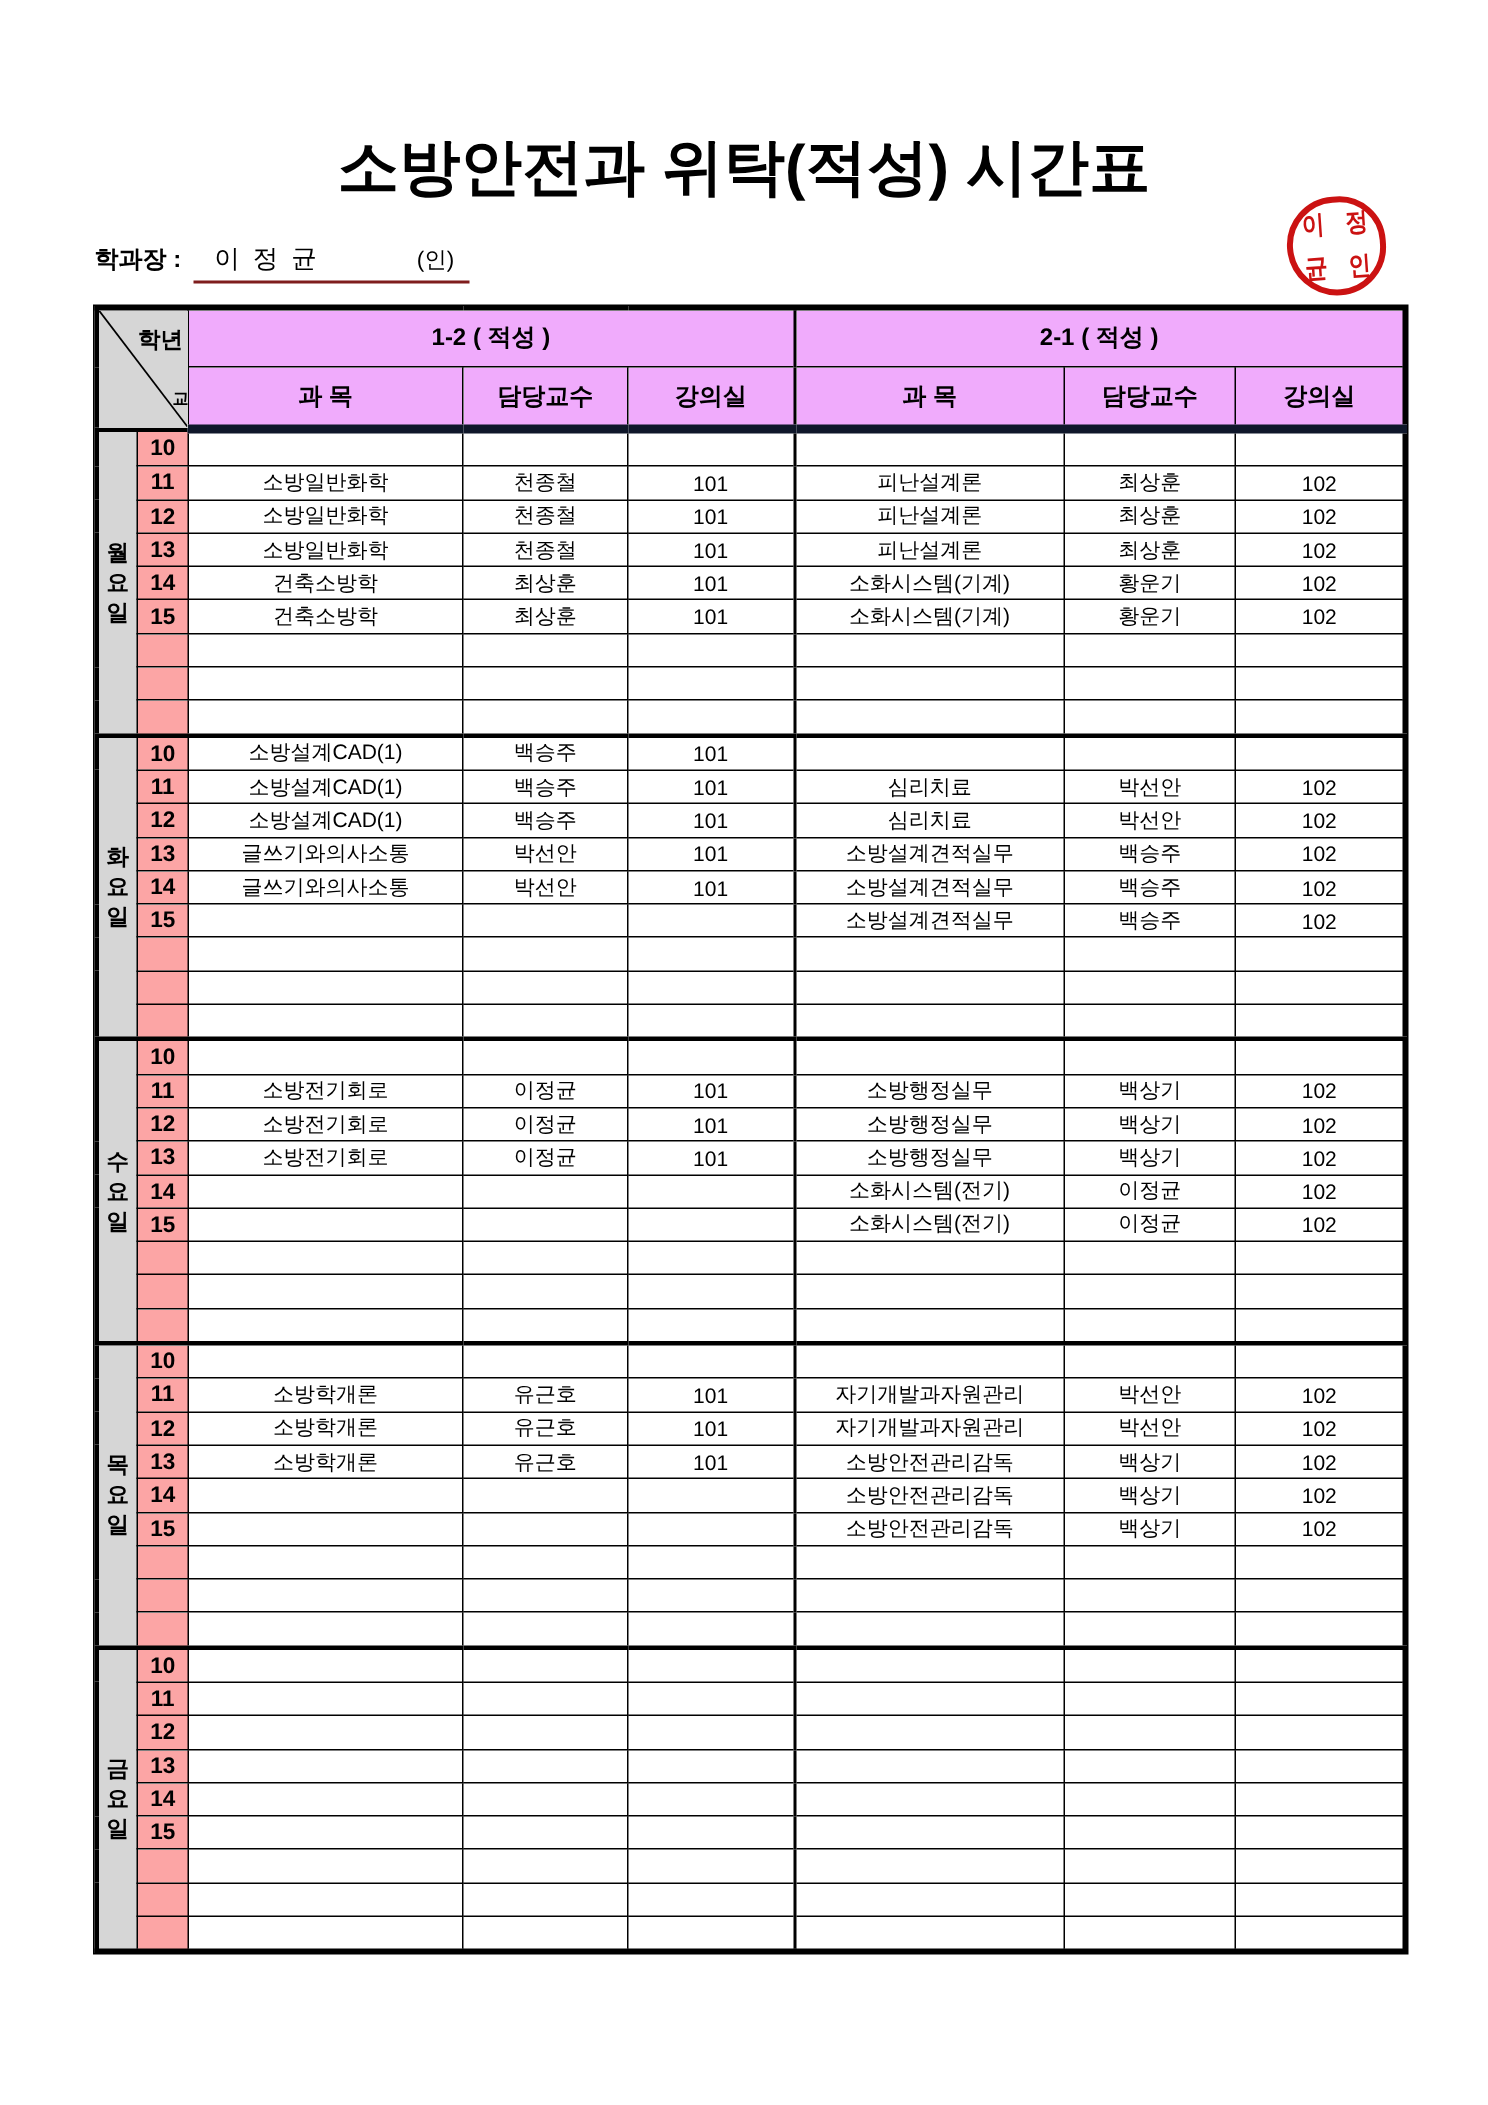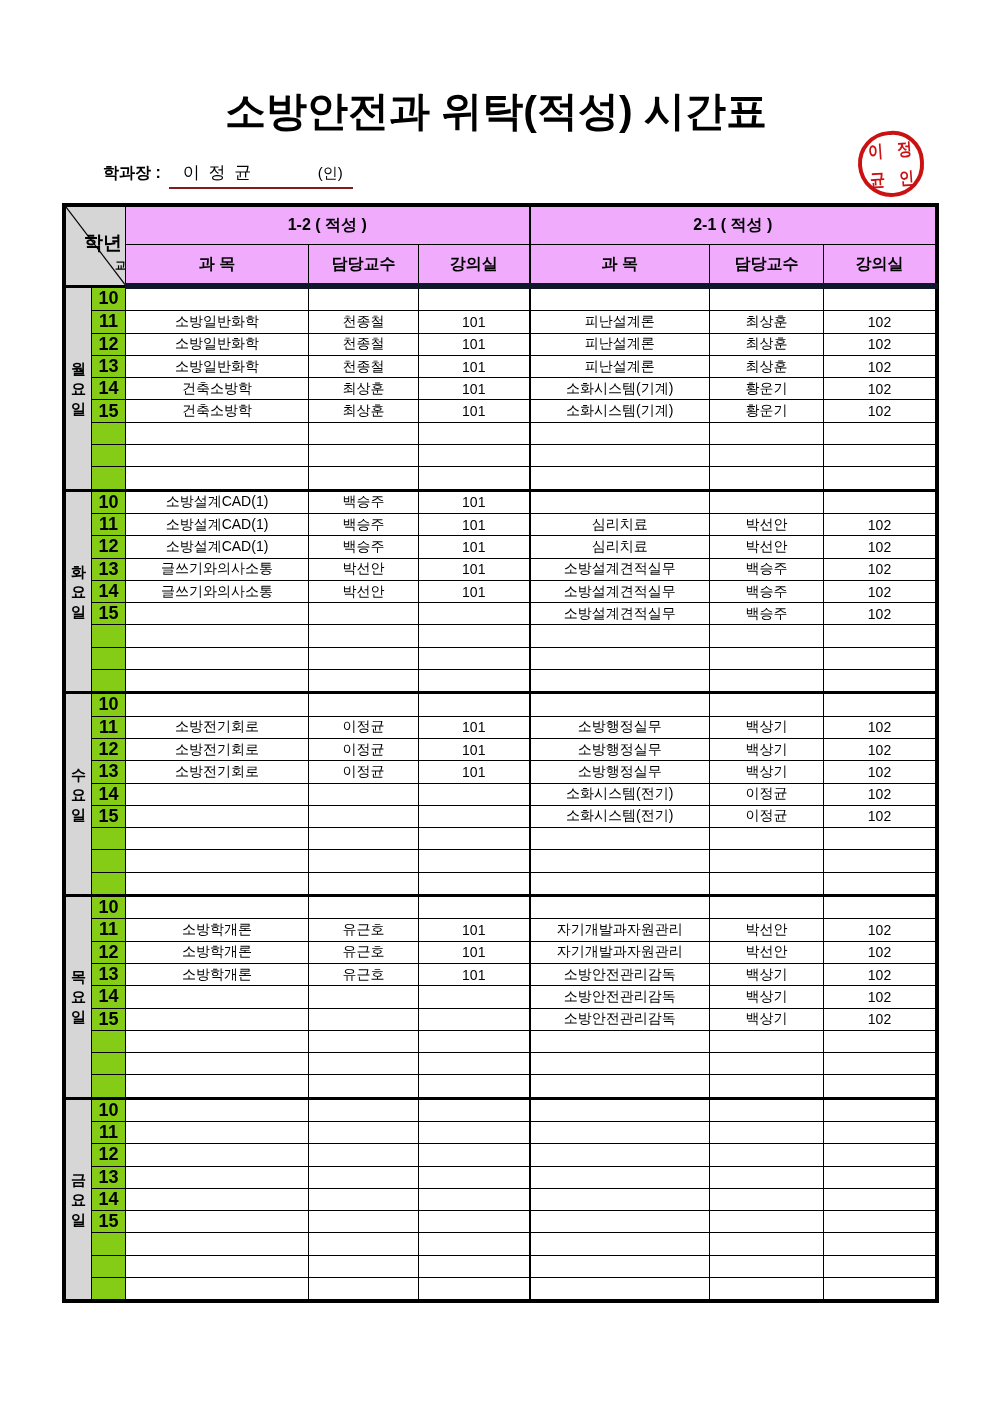--- a/index.html
+++ b/index.html
@@ -14,21 +14,21 @@
     text-align:center;font-size:41px;font-weight:800;letter-spacing:0px;
   }
   .meta{
     position:absolute;top:163px;left:63px;width:872px;height:26px;
     display:flex;justify-content:space-between;align-items:flex-end;
     font-size:16px;
   }
   .meta-left{display:flex;align-items:baseline;}
   .semester{font-weight:700;}
   .revision{font-weight:400;margin-left:38px;white-space:pre;}
-  .meta-right{display:flex;align-items:baseline;margin-left:40px;}
+  .meta-right{display:flex;align-items:baseline;}
   .approver-label{font-weight:700;margin-right:8px;}
   .sig-line{
     display:inline-flex;justify-content:space-between;align-items:baseline;
     width:160px;border-bottom:2px solid #7f1d1d;padding:0 10px 3px 14px;
     font-size:17px;white-space:pre;
   }
   .sig-name{letter-spacing:2px;}
   .sig-suffix{font-size:15px;}
   
   .stamp{
@@ -48,26 +48,26 @@
   table.tt th,table.tt td{
     border:1px solid #000;padding:0;text-align:center;vertical-align:middle;
     overflow:hidden;white-space:nowrap;
   }
   table.tt{border:3px solid #000;outline:0.5px solid #000;}
   thead th{background:#f0abfc;font-weight:700;}
   .group-row th{height:37px;font-size:16px;}
   .colhead-row th{height:38px;font-size:16px;white-space:pre;}
   thead .corner{position:relative;background:#d6d6d6;padding:0;}
   .corner svg{position:absolute;left:0;top:0;width:100%;height:100%;}
-  .corner .c-tr{position:absolute;top:23px;right:3px;font-size:19px;font-weight:700;text-align:center;}
+  .corner .c-tr{position:absolute;top:10px;right:3px;font-size:15px;font-weight:700;text-align:center;}
   .corner .c-bl{position:absolute;bottom:12px;left:1px;font-size:11px;font-weight:700;padding-left:48px;}
   tbody th,tbody td{height:21.3px;}
   .day-cell{background:#d6d6d6;font-weight:700;font-size:15px;vertical-align:middle;}
   .day-cell div{margin:5px 0;line-height:15px;}
-  .period-cell{background:#84cc16;font-weight:700;font-size:18px;}
+  .period-cell{background:#fca5a5;font-weight:700;font-size:15px;}
   .body-cell{background:#fff;font-size:14px;}
   .mid{border-left-width:2px !important;}
   .block-top{border-top:3px solid #000 !important;}
   thead tr.colhead-row th{border-bottom:6px solid #0f172a;}
 </style>
 </head>
 <body>
 
 <div class="page">
 

